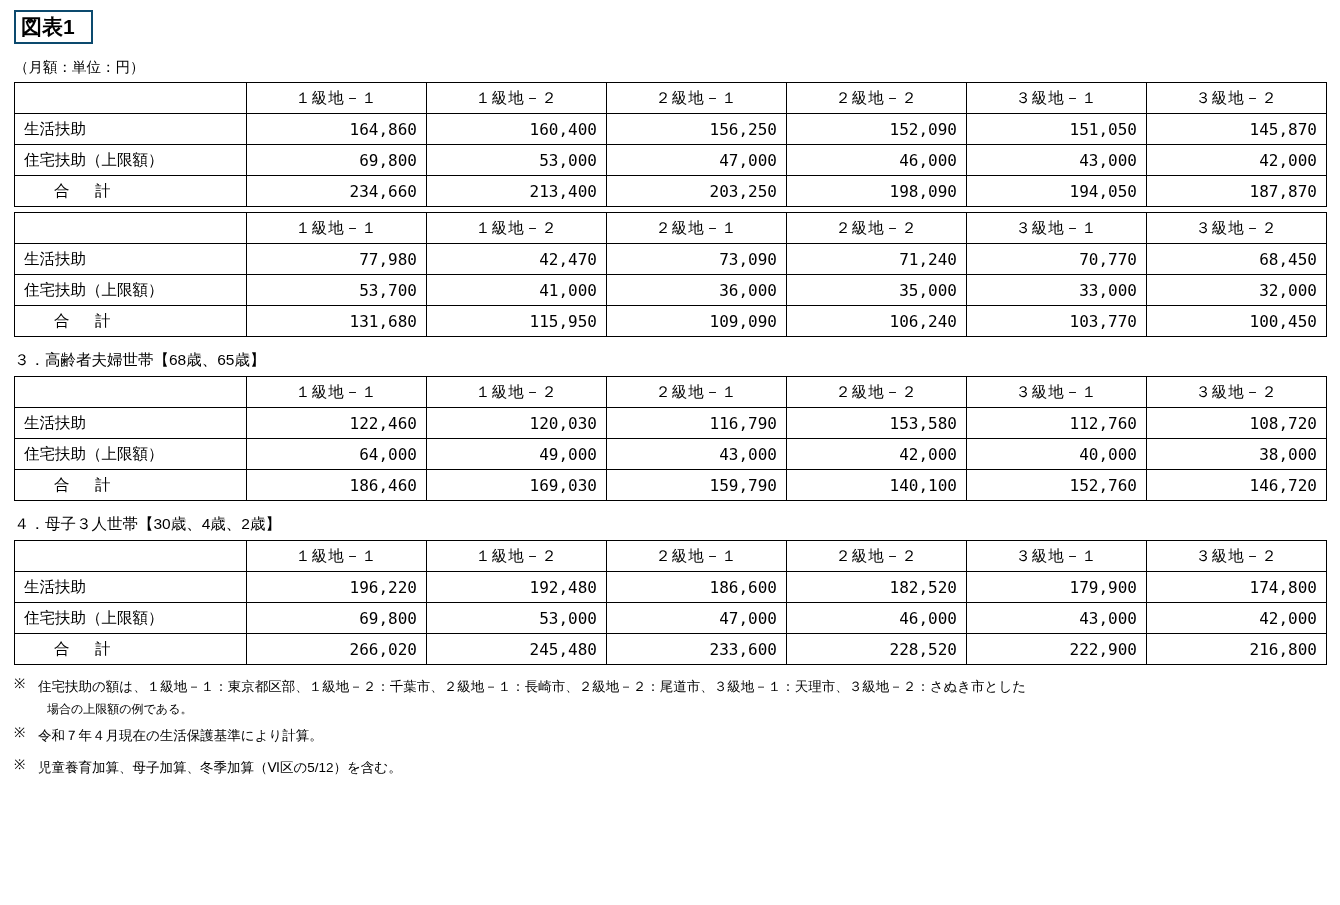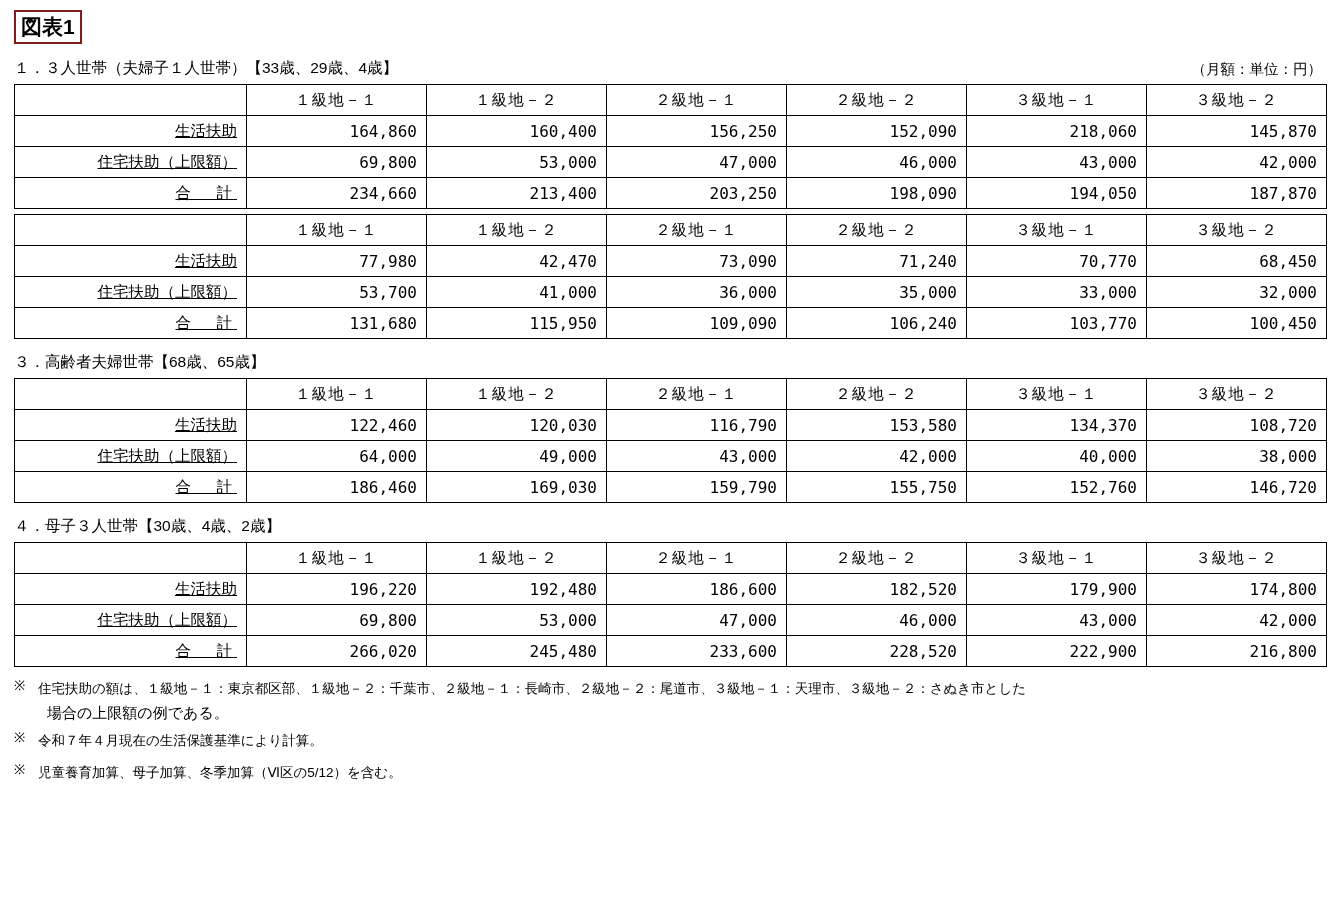--- a/index.html
+++ b/index.html
@@ -22,25 +22,25 @@
     box-sizing: border-box;
   }
 
   
   .title-row {
     display: flex;
     align-items: center;
     padding: 10px 0 0 14px;
   }
   .title-badge {
-    border: 2px solid #7f1d1d;
+    border: 2px solid #0c4a6e;
     font-size: 21px;
     font-weight: bold;
     line-height: 1;
-    padding: 4px 5px 5px 5px;
+    padding: 4px 16px 5px 5px;
     margin-right: 7px;
     letter-spacing: 0px;
     white-space: nowrap;
   }
   .title-text {
     font-size: 25px;
     font-weight: bold;
     line-height: 1.1;
     white-space: nowrap;
   }
@@ -80,23 +80,22 @@
     box-sizing: border-box;
   }
   .col-label { width: 232px; }
   .col-val { width: 180px; }
   th.hdr {
     text-align: center;
     font-size: 15.5px;
     letter-spacing: 1px;
   }
   td.rowlabel {
-    text-align: right;
+    text-align: left;
     font-size: 15.5px;
-    text-decoration: underline;
   }
   td.rowlabel.spaced {
     letter-spacing: 5px;
     text-indent: 5px;
     padding-left: 34px;
   }
   td.num {
     text-align: right;
     font-size: 16px;
     font-family: "DejaVu Sans Mono", monospace;
@@ -116,34 +115,33 @@
     margin-bottom: 11px;
   }
   .note-mark {
     width: 24px;
     flex: 0 0 24px;
     font-size: 13.5px;
   }
   .note-body { font-size: 13.5px; line-height: 1.55; }
   .note-cont {
     margin: -6px 0 11px 33px;
-    font-size: 15px;
+    font-size: 12px;
   }
 </style>
 </head>
 <body>
 
 <div class="page">
 
   <div class="title-row">
     <span class="title-badge">図表1</span>
   </div>
 
   <div class="sect-head first">
-    <span class="sect-title">１．３人世帯（夫婦子１人世帯）【33歳、29歳、4歳】</span>
     <span class="sect-note">（月額：単位：円）</span>
   </div>
   <table class="grid">
     <colgroup>
       <col class="col-label">
         <col class="col-val">
         <col class="col-val">
         <col class="col-val">
         <col class="col-val">
         <col class="col-val">
@@ -158,21 +156,21 @@
       <th class="hdr">２級地－２</th>
       <th class="hdr">３級地－１</th>
       <th class="hdr">３級地－２</th>
     </tr>
     <tr>
       <td class="rowlabel">生活扶助</td>
       <td class="num">164,860</td>
       <td class="num">160,400</td>
       <td class="num">156,250</td>
       <td class="num">152,090</td>
-      <td class="num">218,060</td>
+      <td class="num">151,050</td>
       <td class="num">145,870</td>
     </tr>
     <tr>
       <td class="rowlabel">住宅扶助（上限額）</td>
       <td class="num">69,800</td>
       <td class="num">53,000</td>
       <td class="num">47,000</td>
       <td class="num">46,000</td>
       <td class="num">43,000</td>
       <td class="num">42,000</td>
@@ -261,38 +259,38 @@
       <th class="hdr">２級地－２</th>
       <th class="hdr">３級地－１</th>
       <th class="hdr">３級地－２</th>
     </tr>
     <tr>
       <td class="rowlabel">生活扶助</td>
       <td class="num">122,460</td>
       <td class="num">120,030</td>
       <td class="num">116,790</td>
       <td class="num">153,580</td>
-      <td class="num">134,370</td>
+      <td class="num">112,760</td>
       <td class="num">108,720</td>
     </tr>
     <tr>
       <td class="rowlabel">住宅扶助（上限額）</td>
       <td class="num">64,000</td>
       <td class="num">49,000</td>
       <td class="num">43,000</td>
       <td class="num">42,000</td>
       <td class="num">40,000</td>
       <td class="num">38,000</td>
     </tr>
     <tr>
       <td class="rowlabel spaced">合　計</td>
       <td class="num">186,460</td>
       <td class="num">169,030</td>
       <td class="num">159,790</td>
-      <td class="num">155,750</td>
+      <td class="num">140,100</td>
       <td class="num">152,760</td>
       <td class="num">146,720</td>
     </tr>
   </tbody>
     </table>
 
   <div class="sect-head">
     <span class="sect-title">４．母子３人世帯【30歳、4歳、2歳】</span>
   </div>
   <table class="grid">

